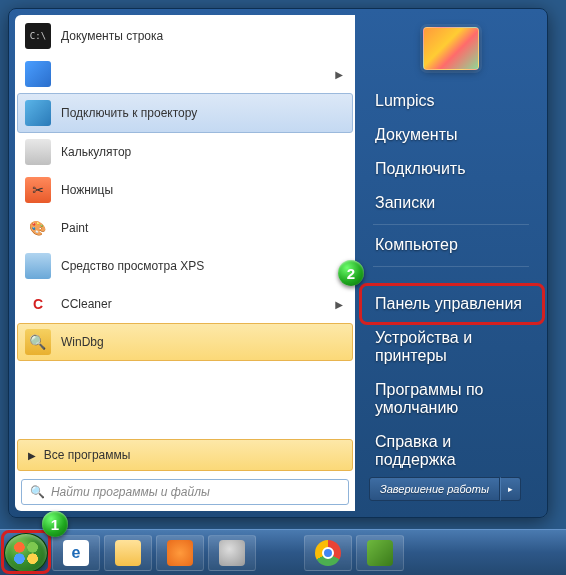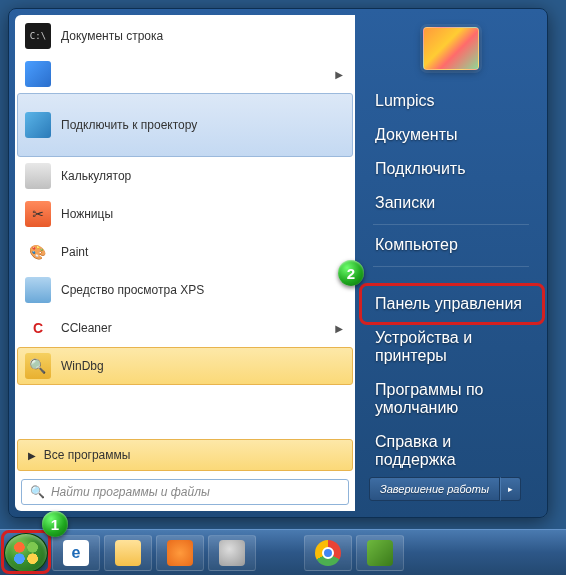--- a/index.html
+++ b/index.html
@@ -17,21 +17,21 @@
     width: 340px; background: #fff; border-radius: 6px 0 0 6px;
     margin: 6px 0 6px 6px; display: flex; flex-direction: column;
   }
   
   .programs-list { flex: 1; padding: 2px; overflow: hidden; }
   
   .program-item {
     display: flex; align-items: center; padding: 6px 8px;
     font-size: 12px; color: #333; cursor: pointer; position: relative;
   }
-  .program-item.highlighted { background: linear-gradient(to bottom, #dce8f7, #c4d9f2); border: 1px solid #9bb9dc; border-radius: 3px; padding: 18px 7px; }
+  .program-item.highlighted { background: linear-gradient(to bottom, #dce8f7, #c4d9f2); border: 1px solid #9bb9dc; border-radius: 3px; padding: 6px 7px; }
   .program-item.selected { background: linear-gradient(to bottom, #fde8a8, #fbd978); border: 1px solid #e8b44e; border-radius: 3px; padding: 5px 7px; }
   
   .program-icon {
     width: 26px; height: 26px; margin-right: 10px; border-radius: 3px;
     display: flex; align-items: center; justify-content: center;
     font-size: 14px; flex-shrink: 0;
   }
   
   .submenu-arrow { position: absolute; right: 10px; font-size: 10px; color: #555; }
   

